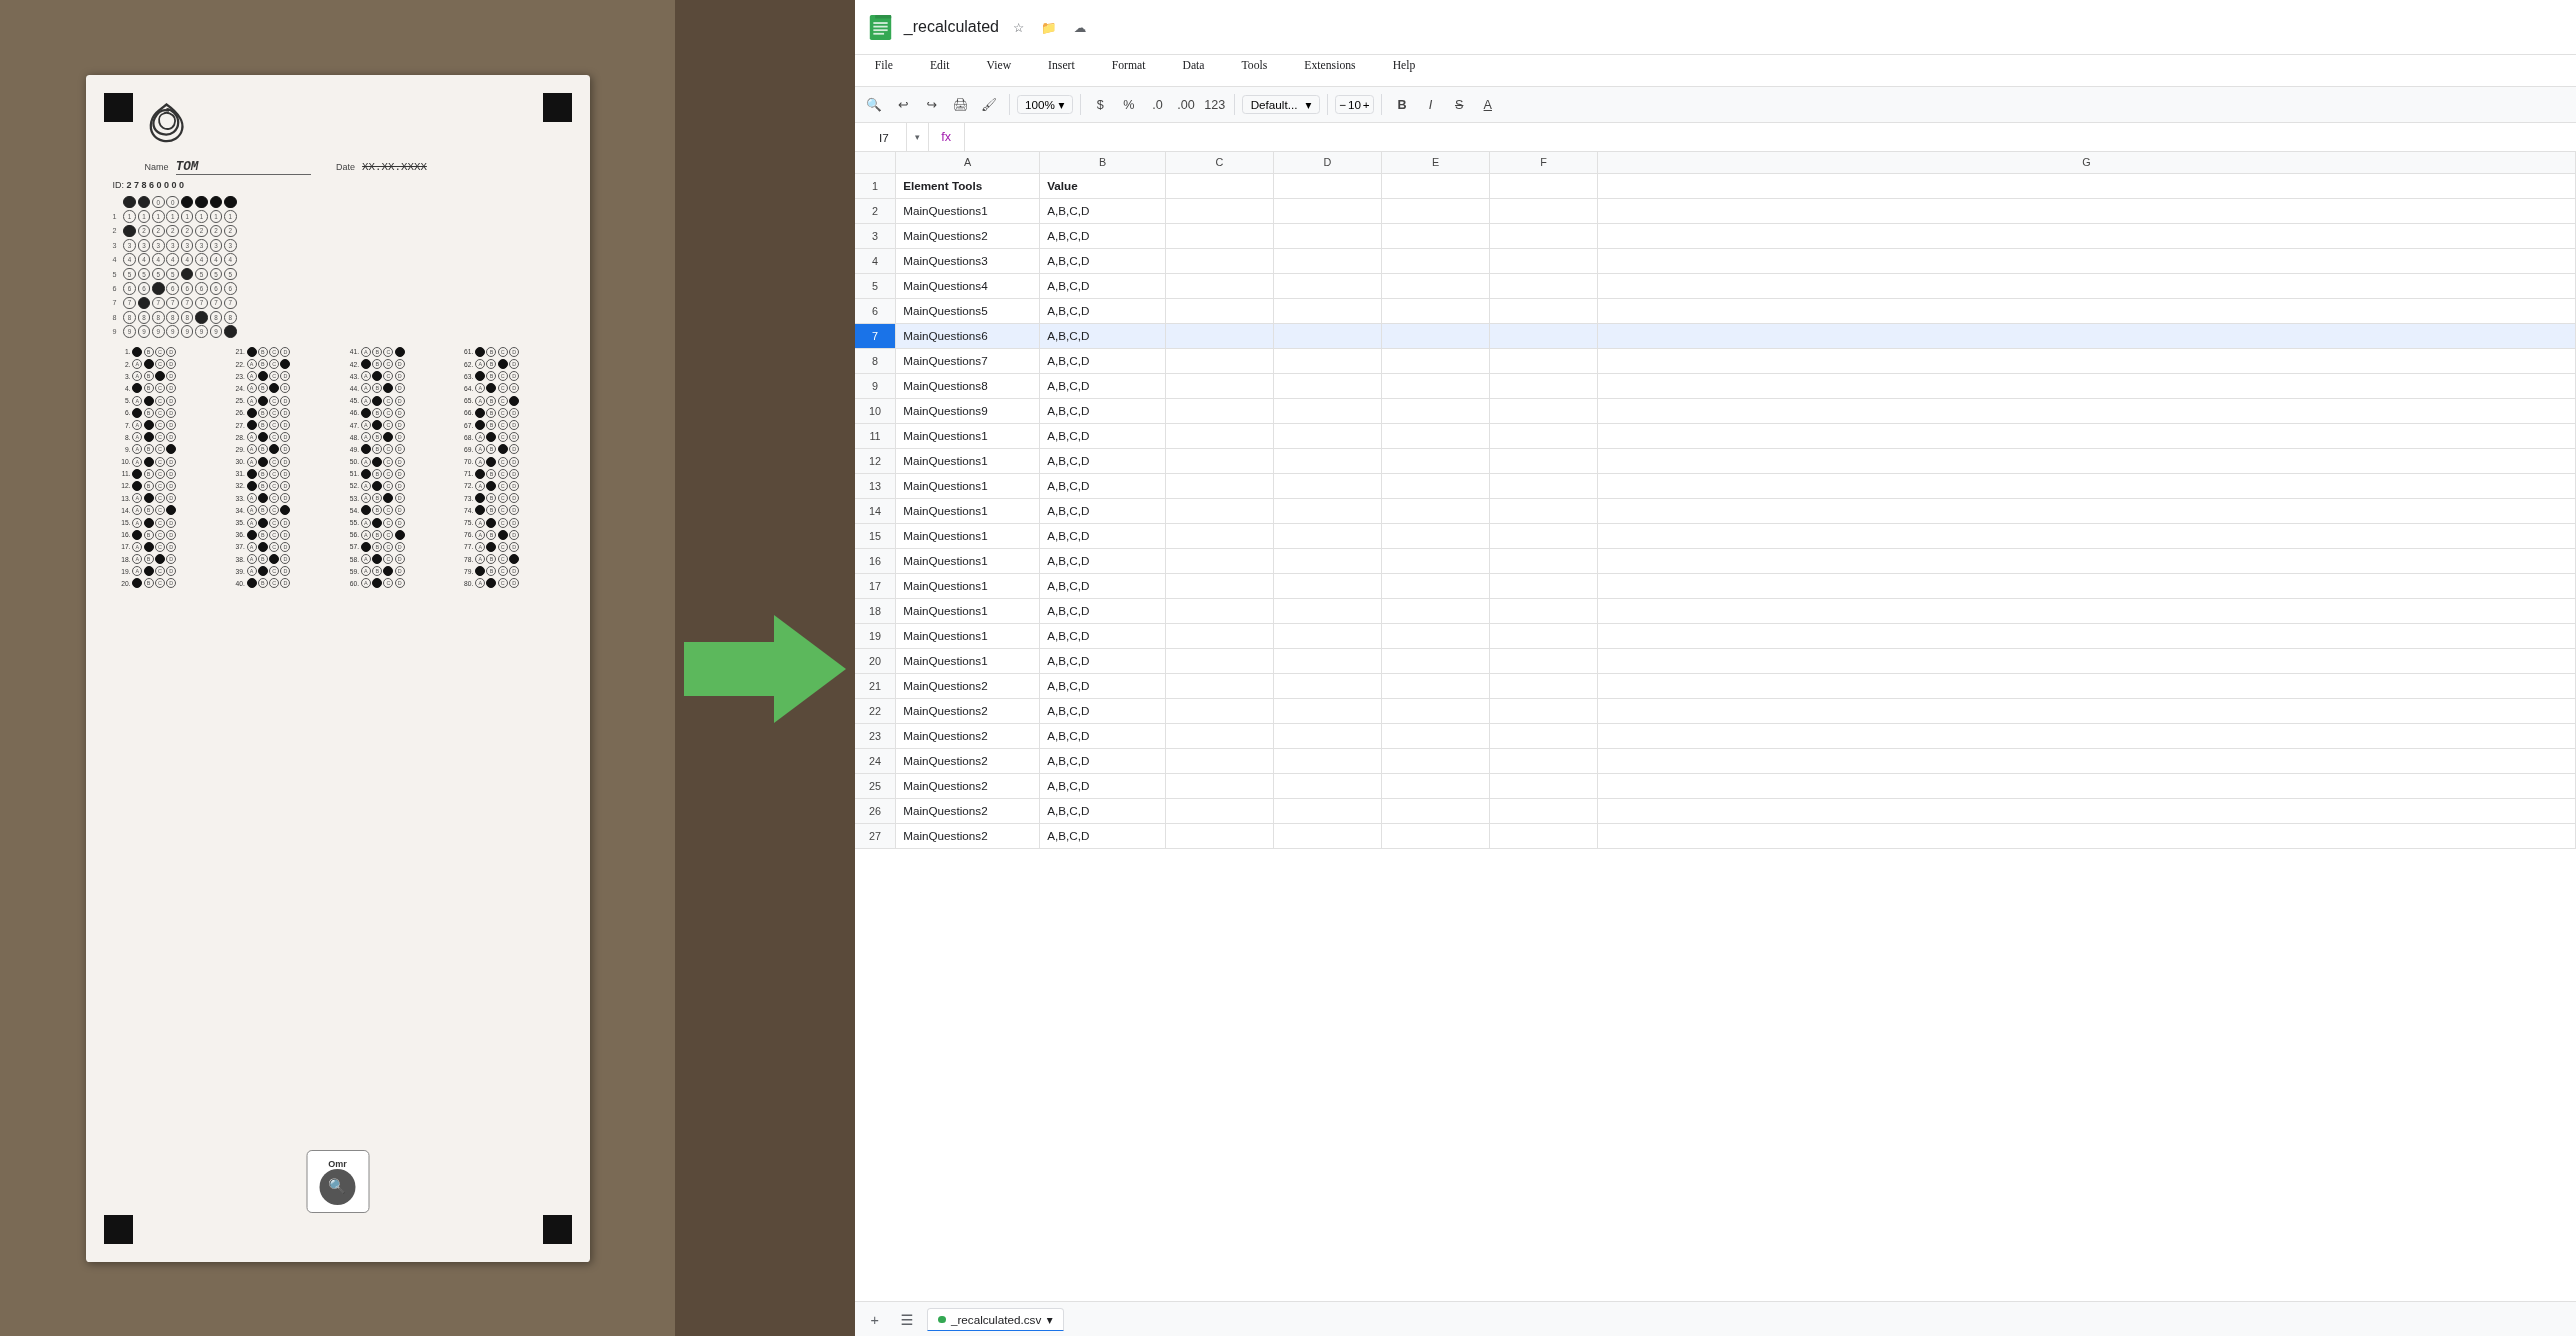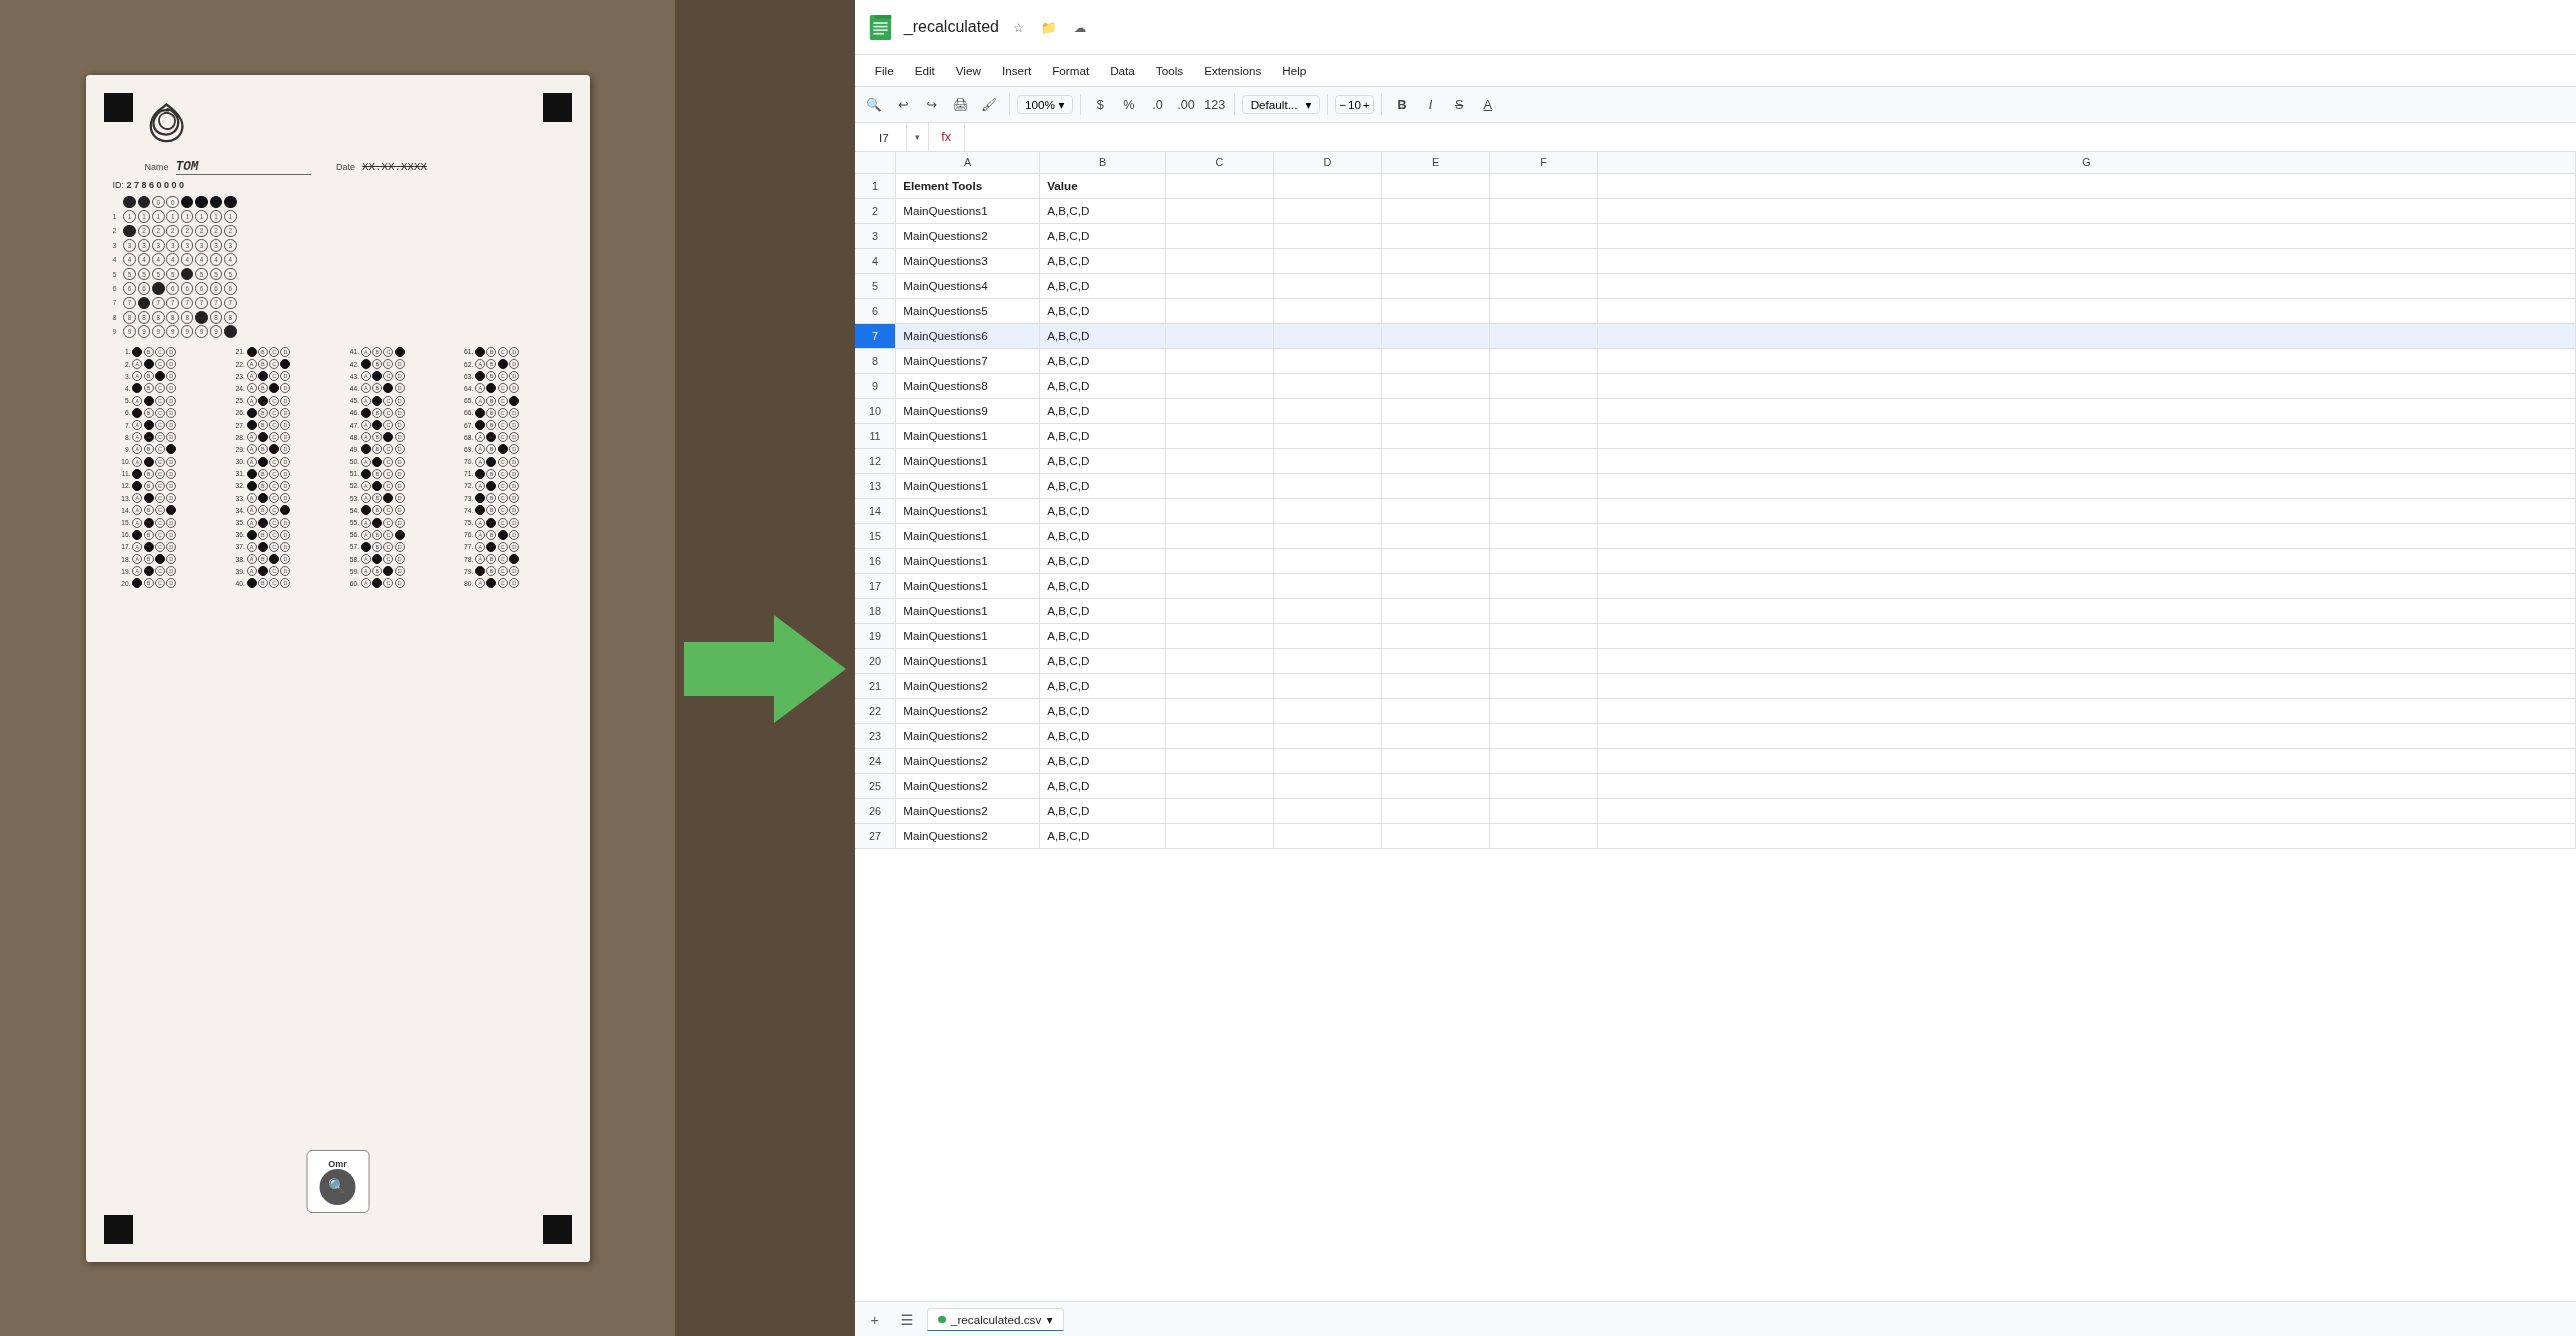--- a/index.html
+++ b/index.html
@@ -252,24 +252,25 @@
       justify-content: center;
       color: #5f6368;
       font-size: 12.6px;
       cursor: pointer;
     }
 
     
     .menu-bar {
       height: 32px;
       display: flex;
-      align-items: center;
+      align-items: flex-start;
       padding: 0 10.8px;
-      gap: 3px;
+      gap: 19px;
       border-bottom: 0.9px solid #e0e0e0;
+      font-family: Liberation Serif, serif;
     }
 
     .menu-item {
       padding: 3.6px 9px;
       font-size: 11.7px;
       color: #202124;
       cursor: pointer;
       border-radius: 3.6px;
     }
 
@@ -366,21 +367,21 @@
       font-size: 9px;
     }
 
     .formula-icon {
       width: 36px;
       height: 100%;
       border-right: 0.9px solid #e0e0e0;
       display: flex;
       align-items: center;
       justify-content: center;
-      color: #b91c1c;
+      color: #a21caf;
       font-size: 12.6px;
     }
 
     .formula-input {
       flex: 1;
       padding: 0 7.2px;
       font-size: 11.7px;
       color: #202124;
     }
 

